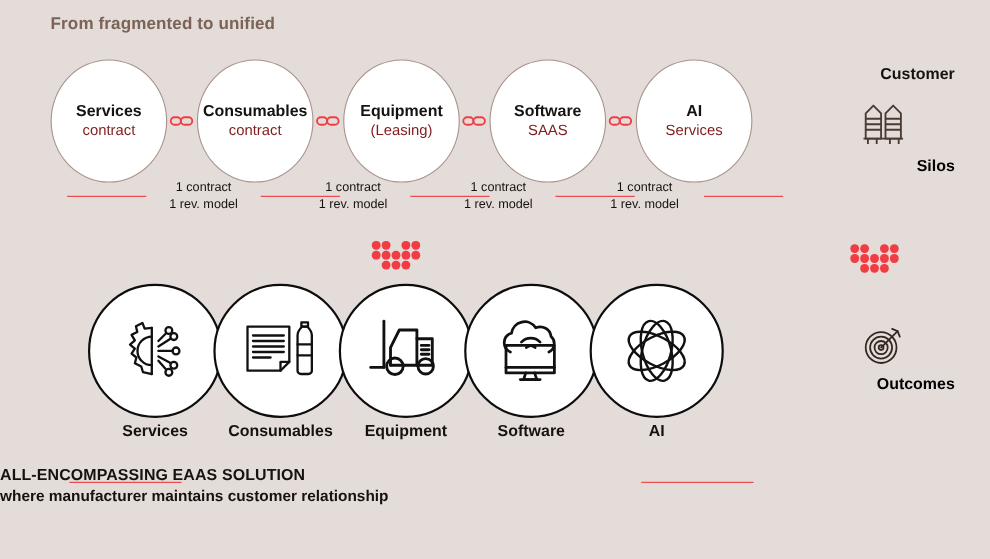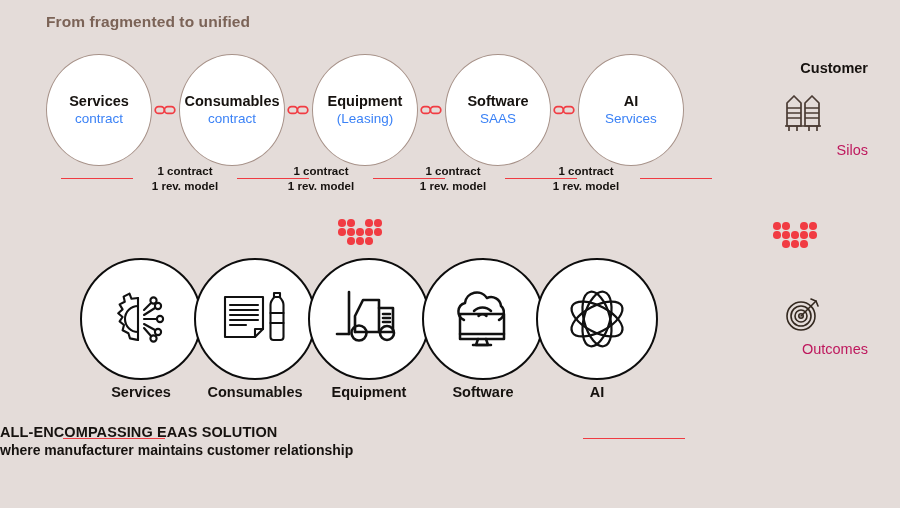--- a/index.html
+++ b/index.html
@@ -58,21 +58,21 @@
   }
   .top-node .l1 {
     font-size: 14.5px;
     font-weight: bold;
     color: #16120f;
     white-space: nowrap;
   }
   .top-node .l2 {
     font-size: 13.5px;
     font-weight: normal;
-    color: #3b82f6;
+    color: #7f1d1d;
     white-space: nowrap;
   }
 
   .chain {
     position: absolute;
     top: 48px;
     width: 22px;
     height: 16px;
   }
 
@@ -89,21 +89,20 @@
     top: 0;
     width: 100px;
     text-align: center;
     line-height: 1.28;
   }
   .annot span {
     display: block;
     font-size: 11.5px;
     color: #16120f;
     white-space: nowrap;
-    font-weight: bold;
   }
   .redline {
     position: absolute;
     height: 0;
     border-top: 1.6px solid #ef3b42;
     top: 14px;
   }
 
   
   .dots {
@@ -208,22 +207,22 @@
   .side-title {
     font-size: 14.5px;
     font-weight: bold;
     color: #16120f;
     line-height: 1.22;
   }
   .side-icon { margin-top: 14px; display: flex; justify-content: center; }
   .side-cap {
     margin-top: 4px;
     font-size: 14.5px;
-    color: #be185d;
-    font-weight: normal;
+    color: #000000;
+    font-weight: bold;
   }
 
   .side2 {
     position: absolute;
     left: 738px;
     top: 293px;
     width: 130px;
     text-align: right;
   }
   .side-dots {

